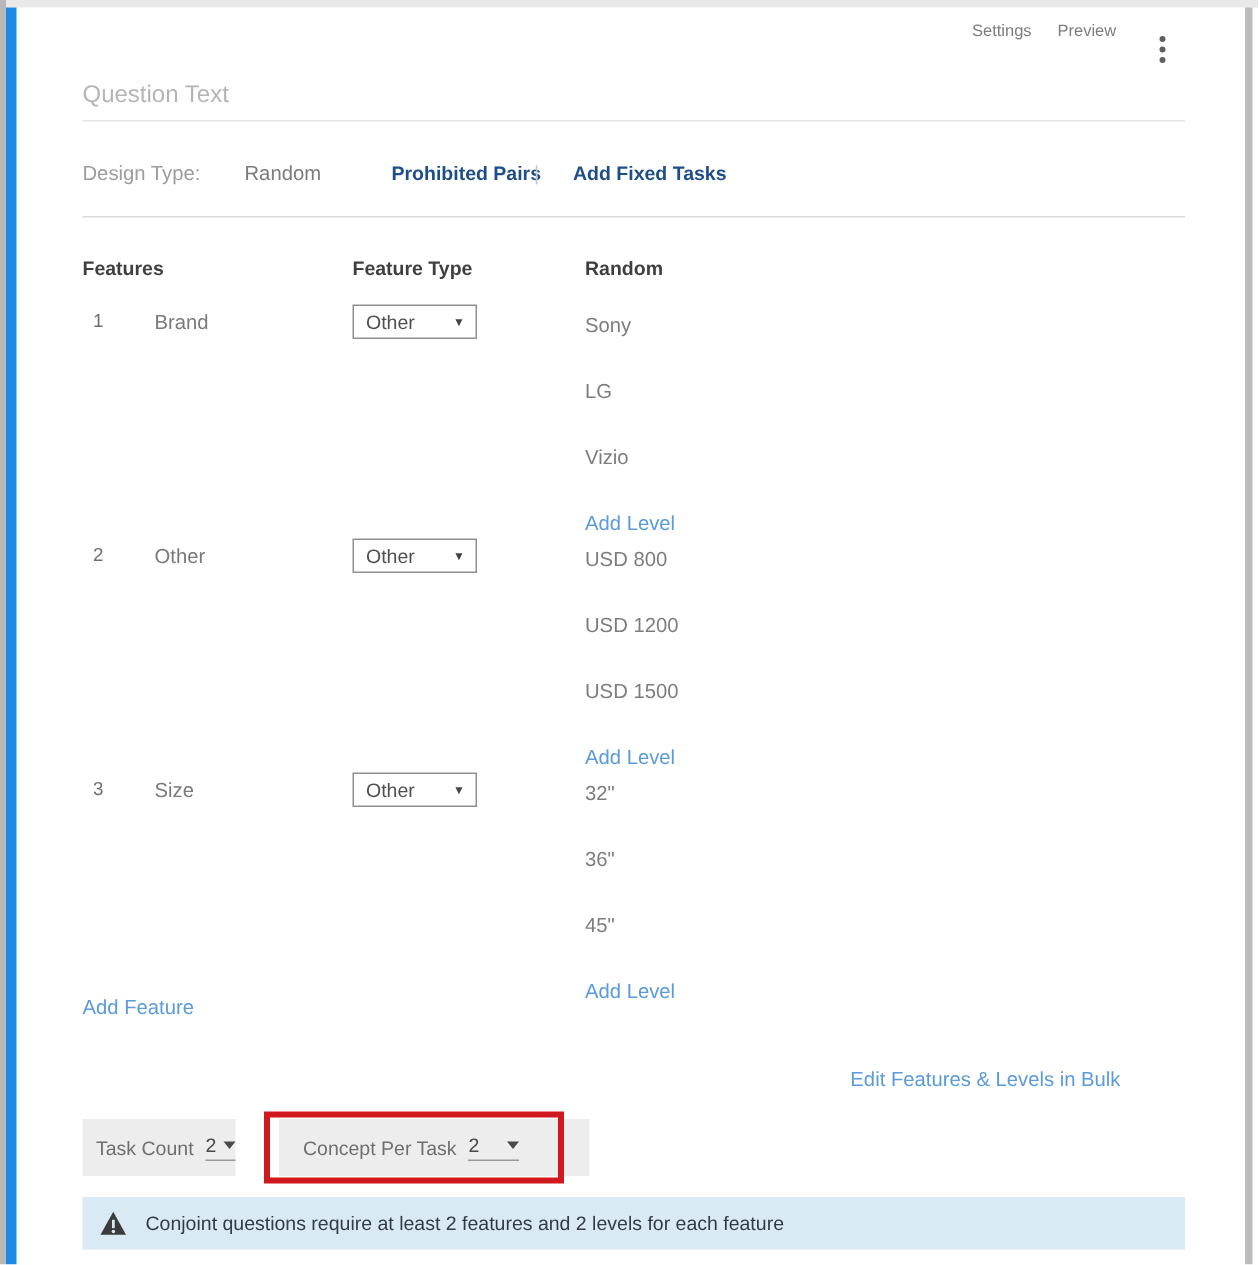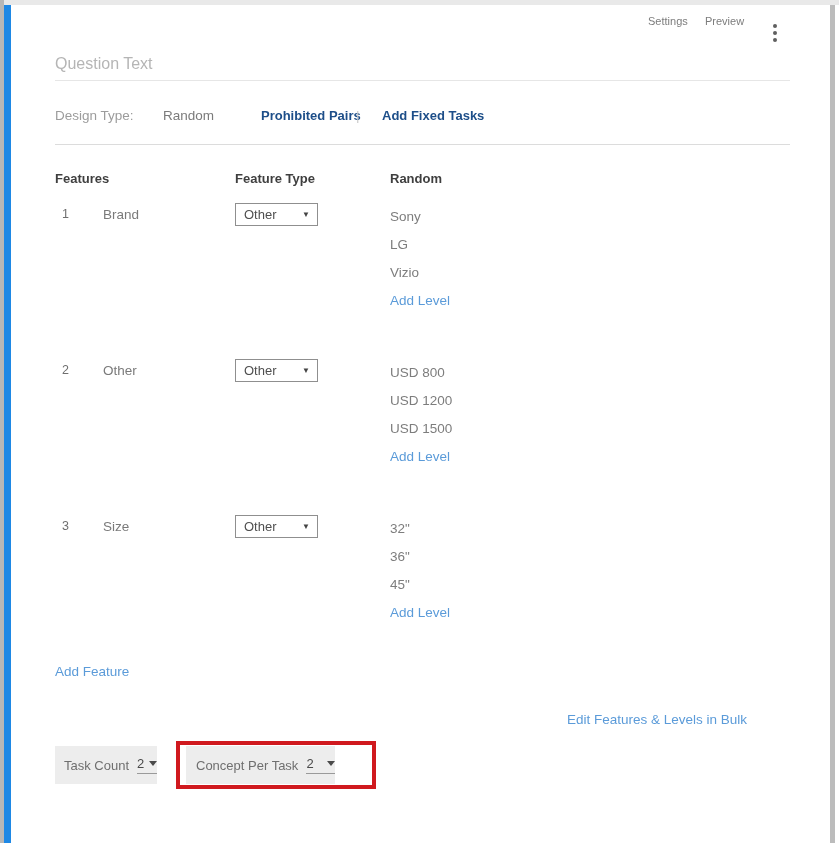--- a/index.html
+++ b/index.html
@@ -44,31 +44,31 @@
 
   .frow { position: absolute; left: 0; width: 839px; }
   .row1 { top: 203px; } .row2 { top: 359px; } .row3 { top: 515px; }
   .fnum  { position: absolute; left: 62px; top: 4px; font-size: 12.5px; color: #6f6f6f; }
   .fname { position: absolute; left: 103px; top: 4px; font-size: 13.5px; color: #7a7a7a; }
   .select { position: absolute; left: 235px; top: 0; width: 83px; height: 23px; border: 1px solid #8f8f8f;
     background: #fff; display: flex; align-items: center; justify-content: space-between;
     padding: 0 7px 0 8px; cursor: pointer; }
   .select .sel-text { font-size: 13px; color: #4f4f4f; }
   .select .sel-caret { font-size: 8px; color: #444; }
-  .levels { position: absolute; left: 390px; top: 4px; display: flex; flex-direction: column; gap: 8px; }
+  .levels { position: absolute; left: 390px; top: 4px; display: flex; flex-direction: column; gap: 24px; }
   .level { font-size: 13.5px; color: #7d7d7d; line-height: 20px; }
   .link-blue { color: #5b9bd9; cursor: pointer; }
 
   .add-feature { position: absolute; left: 55px; top: 664px; font-size: 13.5px; }
   .bulk-link { position: absolute; right: 92px; top: 712px; font-size: 13.5px; }
 
   
   .ctl-box { position: absolute; top: 746px; height: 38px; background: #ededed; display: flex; align-items: center; }
   .box-task    { left: 55px;  width: 102px; padding-left: 9px; }
-  .box-concept { left: 186px; width: 149px; padding-left: 10px; }
+  .box-concept { left: 186px; width: 207px; padding-left: 16px; }
   .box-allow   { left: 382px; width: 408px; padding-left: 11px; }
   .ctl-label { font-size: 13px; color: #6f6f6f; white-space: nowrap; }
   .dd-value { margin-left: 8px; width: 34px; display: flex; align-items: center; justify-content: space-between;
     border-bottom: 1px solid #9a9a9a; padding-bottom: 2px; cursor: pointer; }
   .dd-value b { font-size: 13px; font-weight: 400; color: #4a4a4a; }
   .dd-caret { width: 0; height: 0; border-left: 4px solid transparent; border-right: 4px solid transparent;
     border-top: 5px solid #4a4a4a; }
   .allow-label { color: #8a8a8a; font-size: 13.5px; }
   .toggle { position: relative; margin-left: 12px; width: 30px; height: 14px; border-radius: 7px;
     background: #d8d8d8; cursor: pointer; }
@@ -176,13 +176,23 @@
     <span class="ctl-label">Concept Per Task</span>
     <span class="dd-value">
       <b>2</b>
       <span class="dd-caret"></span>
     </span>
   </div>
 
 
   <div class="red-rect"></div>
 
+  <div class="warning">
+    <span class="warn-icon">
+      <svg width="19" height="17" viewBox="0 0 24 22">
+        <path d="M12 1 L23 21 H1 Z" fill="#3b3b3b"></path>
+        <rect x="10.9" y="8" width="2.4" height="7.2" fill="#d9eaf5"></rect>
+        <circle cx="12.1" cy="18.1" r="1.5" fill="#d9eaf5"></circle>
+      </svg>
+    </span>
+    <span class="warning-text">Conjoint questions require at least 2 features and 2 levels for each feature</span>
+  </div>
 </div>
 
 </body></html>

